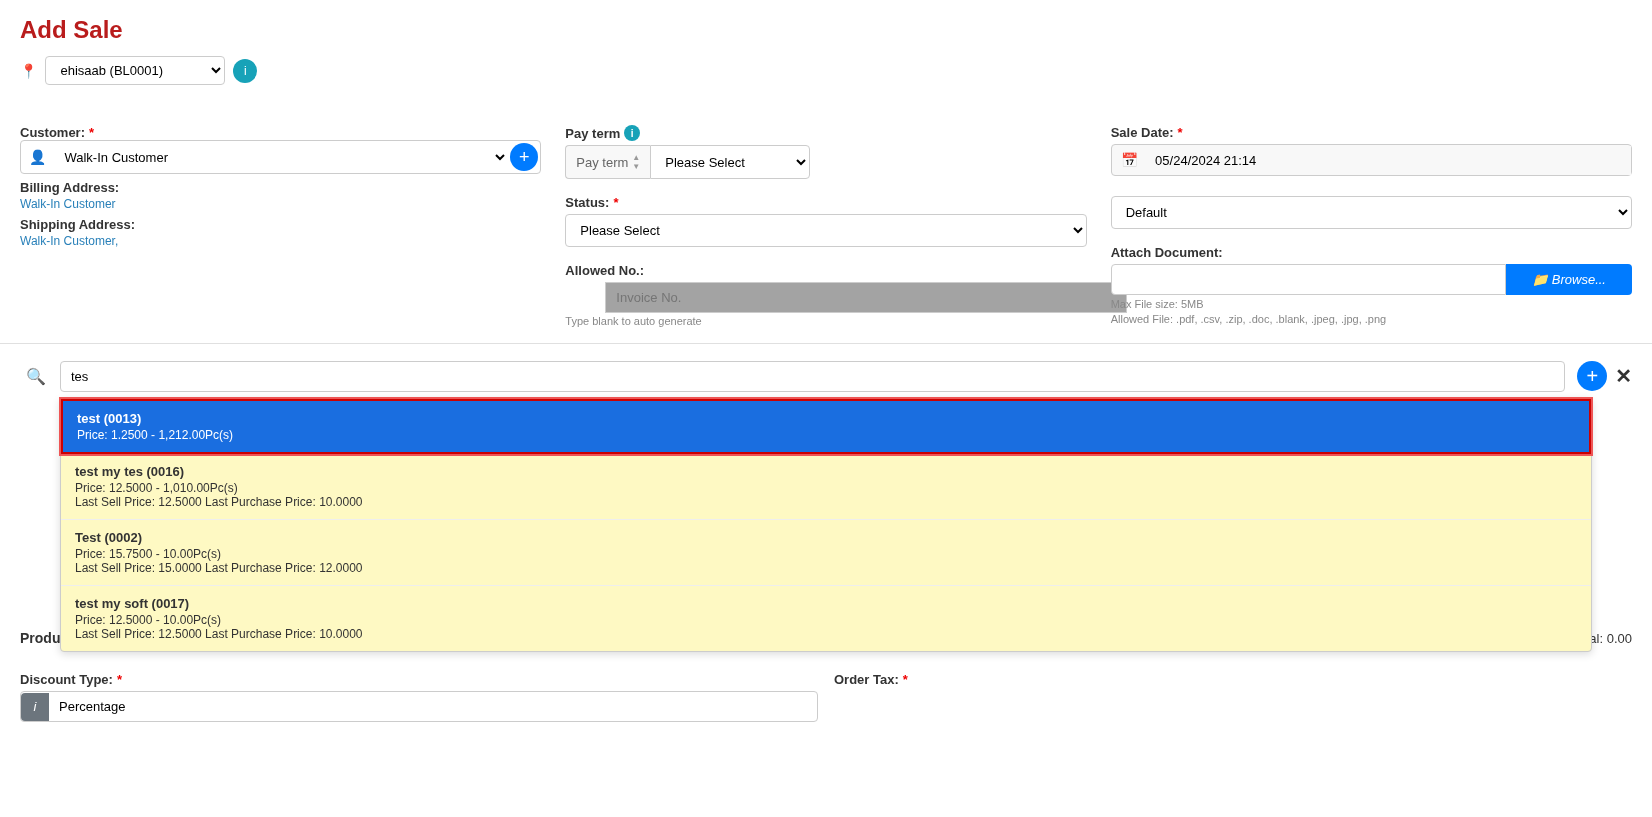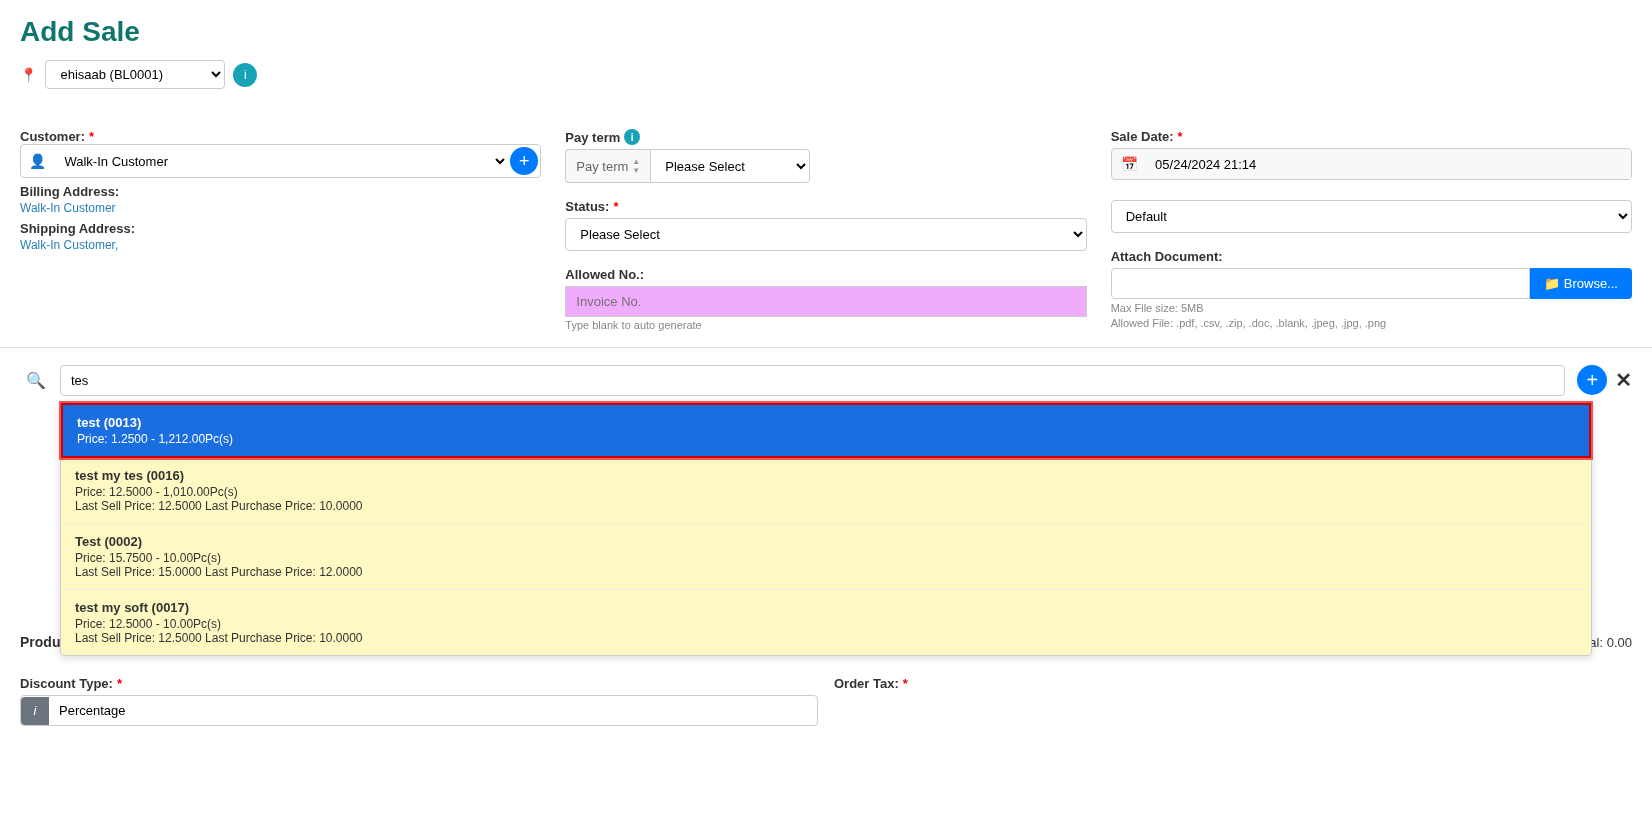--- a/index.html
+++ b/index.html
@@ -2,21 +2,21 @@
 <html><head>
   <meta charset="utf-8">
   <style>
     * { box-sizing: border-box; margin: 0; padding: 0; }
     body { font-family: Arial, sans-serif; font-size: 14px; background: #f0f2f5; color: #333; }
 
     .page-wrapper { background: #fff; min-height: 817px; padding: 0; }
 
     
     .page-header { padding: 16px 20px 8px 20px; background: #fff; }
-    .page-title { font-size: 28px; font-weight: bold; color: #0f766e; margin-bottom: 12px; }
+    .page-title { font-size: 24px; font-weight: bold; color: #b91c1c; margin-bottom: 12px; }
 
     .branch-selector { display: flex; align-items: center; gap: 8px; margin-bottom: 16px; }
     .branch-pin-icon { color: #555; font-size: 14px; }
     .branch-dropdown { border: 1px solid #ccc; border-radius: 4px; padding: 5px 10px; font-size: 13px; min-width: 180px; background: #fff; }
     .info-btn { width: 24px; height: 24px; border-radius: 50%; background: #17a2b8; border: none; color: #fff; font-size: 12px; cursor: pointer; display: flex; align-items: center; justify-content: center; }
 
     
     .form-section { background: #fff; padding: 16px 20px; border-bottom: 1px solid #e0e0e0; }
     .form-label { font-size: 13px; font-weight: 600; color: #333; display: flex; align-items: center; gap: 4px; }
     .form-label .required { color: #e00; }
@@ -24,30 +24,30 @@
 
     .input-with-icon { display: flex; align-items: center; border: 1px solid #ccc; border-radius: 4px; background: #fff; }
     .input-with-icon .icon-left { padding: 0 8px; color: #888; font-size: 14px; }
     .input-with-icon select, .input-with-icon input { border: none; outline: none; flex: 1; padding: 7px 6px; font-size: 13px; background: transparent; }
     .input-with-icon .add-btn { width: 28px; height: 28px; border-radius: 50%; background: #007bff; border: none; color: #fff; font-size: 18px; cursor: pointer; display: flex; align-items: center; justify-content: center; margin: 2px; }
     .payterm-label-box { border: 1px solid #ccc; border-right: none; border-radius: 4px 0 0 4px; padding: 7px 10px; background: #f8f8f8; font-size: 13px; color: #666; min-width: 80px; display: flex; align-items: center; gap: 4px; }
     .payterm-label-box .arrows { display: flex; flex-direction: column; font-size: 8px; color: #999; }
     .payterm-select { border: 1px solid #ccc; border-radius: 0 4px 4px 0; padding: 7px 10px; font-size: 13px; background: #fff; min-width: 160px; }
 
     .select-field { border: 1px solid #ccc; border-radius: 4px; padding: 7px 10px; font-size: 13px; background: #fff; width: 100%; }
-    .input-field { border: 1px solid #ccc; border-radius: 0; padding: 7px 10px; font-size: 13px; background: #f0abfc; width: 100%; }
+    .input-field { border: 1px solid #ccc; border-radius: 0; padding: 7px 10px; font-size: 13px; background: #a3a3a3; width: 100%; margin-left: 40px; }
     .date-field-wrapper { display: flex; align-items: center; border: 1px solid #ccc; border-radius: 4px; background: #f8f8f8; }
     .date-field-wrapper .cal-icon { padding: 7px 10px; font-size: 14px; color: #555; }
     .date-field-wrapper input { border: none; background: transparent; outline: none; padding: 7px 6px; font-size: 13px; flex: 1; }
 
     .hint-text { font-size: 11px; color: #888; margin-top: 2px; }
 
     .browse-wrapper { display: flex; align-items: center; gap: 0; }
     .browse-input { border: 1px solid #ccc; border-radius: 4px 0 0 4px; padding: 7px 10px; font-size: 13px; background: #fff; flex: 1; min-width: 0; }
-    .browse-btn { background: #007bff; color: #fff; border: none; border-radius: 0 4px 4px 0; padding: 8px 14px; font-size: 13px; cursor: pointer; white-space: nowrap; }
+    .browse-btn { background: #007bff; color: #fff; border: none; border-radius: 0 4px 4px 0; padding: 8px 26px; font-size: 13px; cursor: pointer; white-space: nowrap; font-style: italic; }
 
     .file-hint { font-size: 11px; color: #888; margin-top: 3px; }
 
     
     .address-line { font-size: 12px; color: #2980b9; margin-top: 2px; }
     .address-label { font-size: 13px; font-weight: 600; color: #333; margin-bottom: 2px; }
 
     
     .lower-section { background: #fff; padding: 16px 20px; }
 

